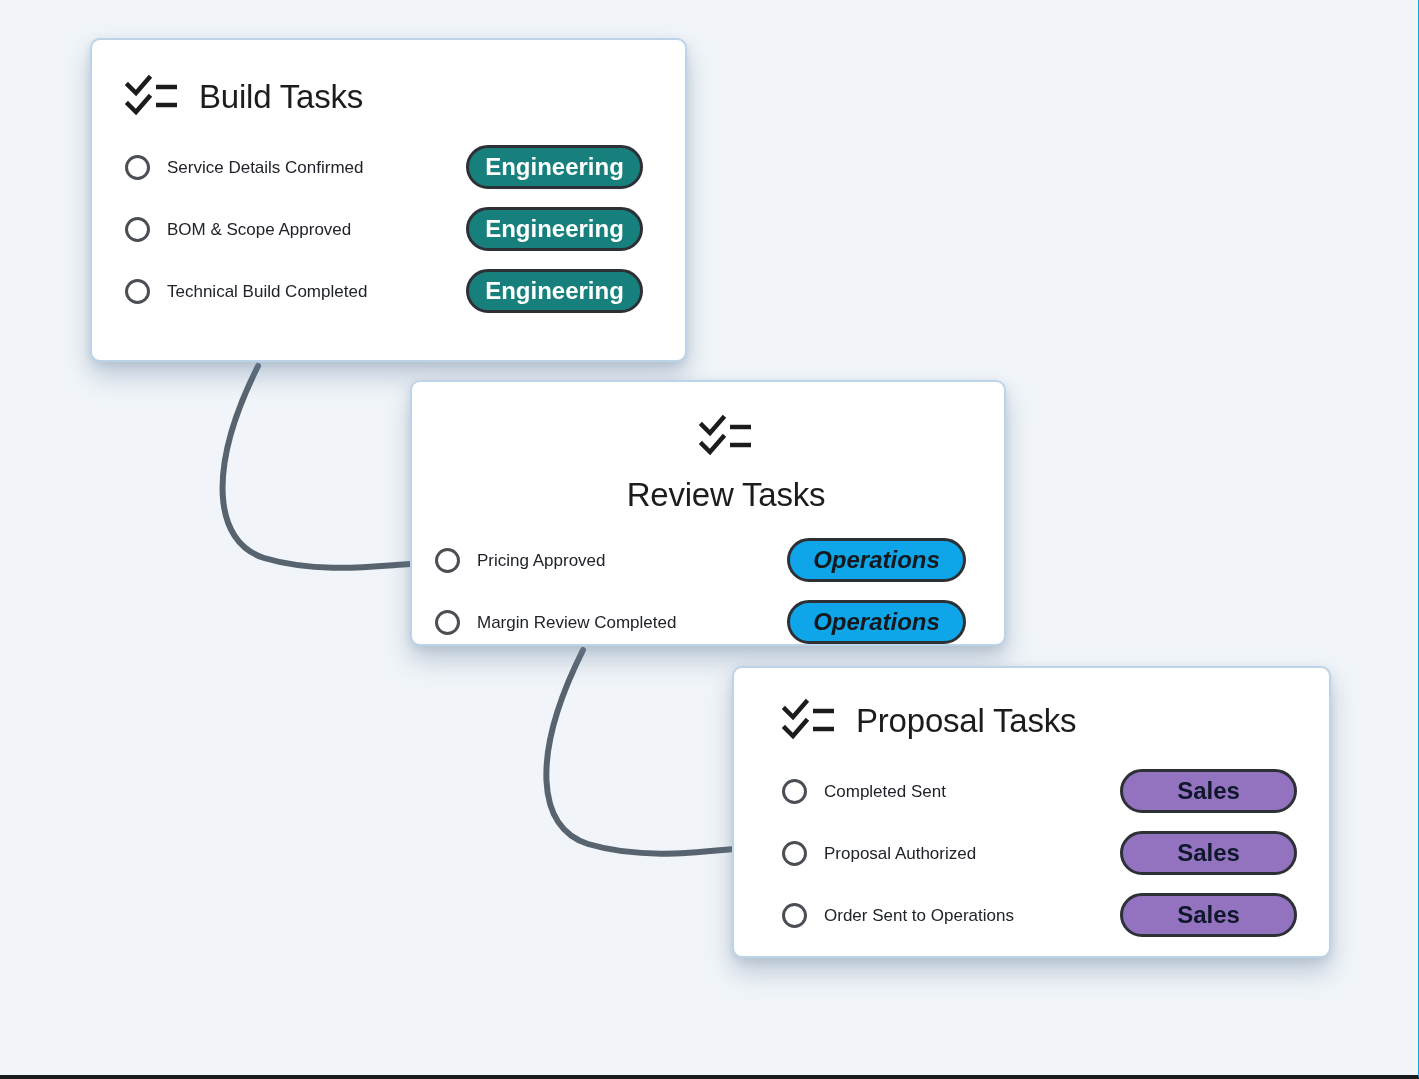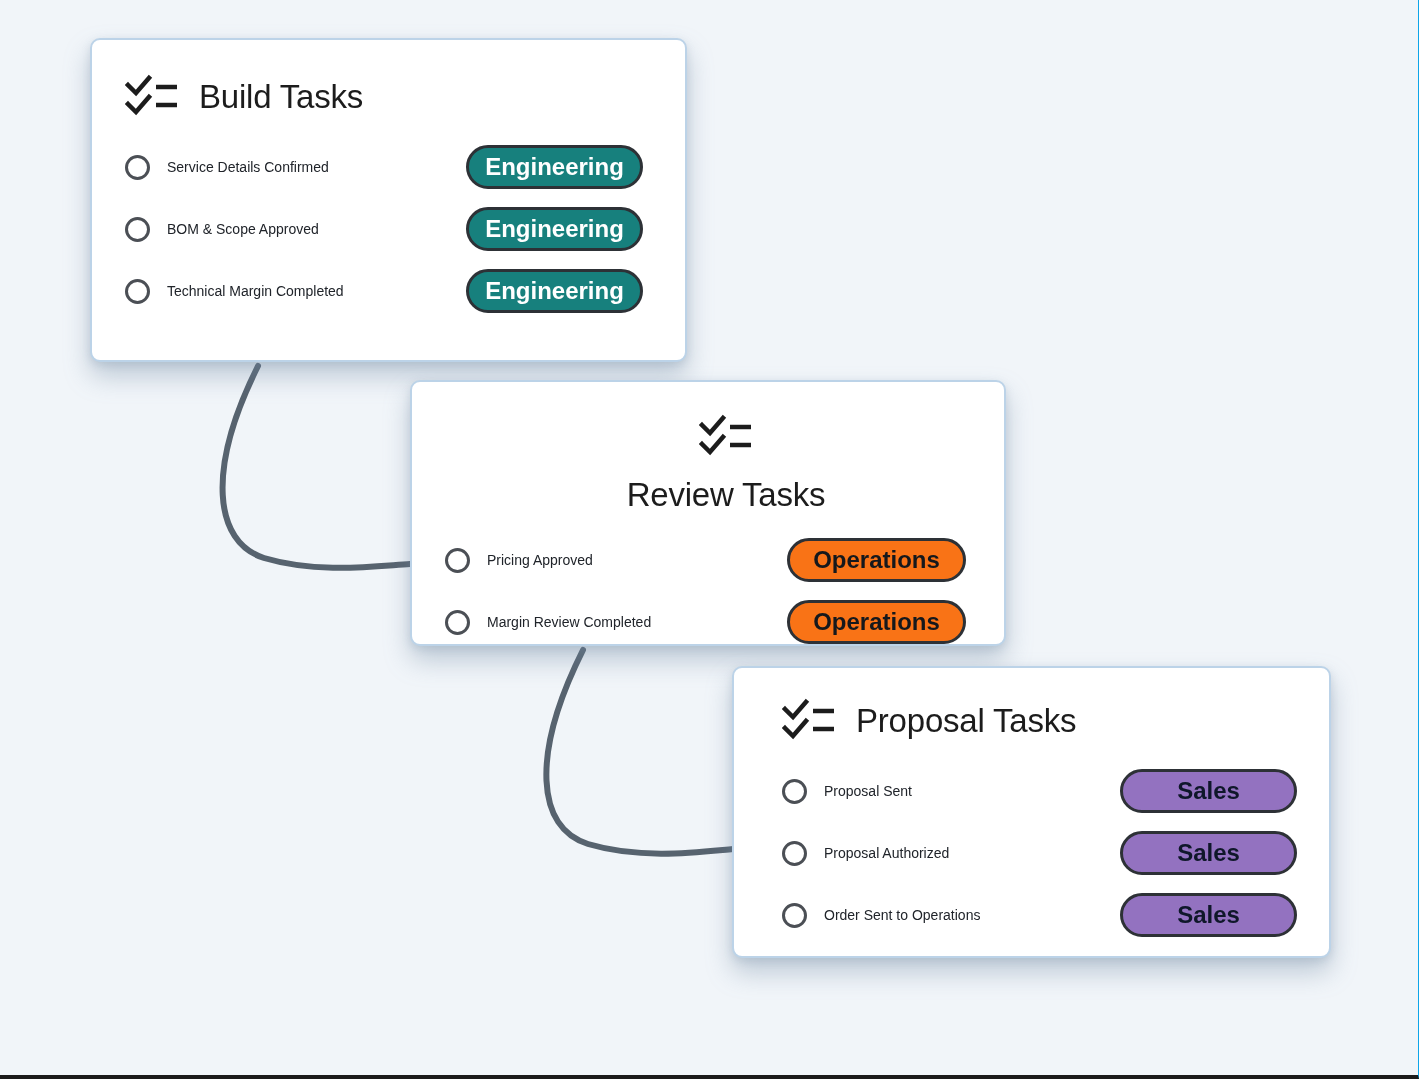--- a/index.html
+++ b/index.html
@@ -62,39 +62,39 @@
     font-size: 33px;
     font-weight: 400;
     color: #1c1c1c;
     letter-spacing: -0.2px;
     white-space: nowrap;
     line-height: 1;
   }
 
   .task-rows { padding-top: 18px; }
   #card-build    .task-rows { padding-left: 33px; }
-  #card-review   .task-rows { padding-left: 33px; }
+  #card-review   .task-rows { padding-left: 23px; }
   #card-proposal .task-rows { padding-left: 48px; }
 
   .task-row {
     display: flex;
     align-items: center;
     height: 62px;
   }
   .radio-circle {
     flex: 0 0 auto;
     width: 25px;
     height: 25px;
     border: 3px solid #4b4f55;
     border-radius: 50%;
     background: transparent;
     box-sizing: border-box;
   }
   .task-label {
-    font-size: 14px;
+    font-size: 17px;
     color: #20242a;
     white-space: nowrap;
     margin-left: 17px;
     line-height: 1;
   }
   .badge {
     flex: 0 0 auto;
     border: 3px solid #2d3136;
     border-radius: 24px;
     font-size: 24px;
@@ -105,21 +105,21 @@
     white-space: nowrap;
     display: flex;
     align-items: center;
     justify-content: center;
   }
   #card-build    .badge { width: 177px; height: 44px; margin-left: auto; margin-right: 42px; }
   #card-review   .badge { width: 179px; height: 44px; margin-left: auto; margin-right: 38px; }
   #card-proposal .badge { width: 177px; height: 44px; margin-left: auto; margin-right: 32px; }
 
   .badge-engineering { background: #17807d; color: #ffffff; }
-  .badge-operations  { background: #f97316; color: #15181c; }
+  .badge-operations  { background: #0ea5e9; color: #15181c; font-style: italic; }
   .badge-sales       { background: #9372c0; color: #0f172a; }
 </style>
 </head>
 <body>
 
 <div id="canvas">
 
   <svg id="connectors" viewBox="0 0 1419 1079" xmlns="http://www.w3.org/2000/svg">
     <path d="M 258 366 C 206 470 214 542 264 558 C 318 574 376 566 410 564" fill="none" stroke="#57636f" stroke-width="6" stroke-linecap="round"></path>
     <path d="M 583 650 C 530 756 537 828 588 844 C 642 860 700 852 733 849" fill="none" stroke="#57636f" stroke-width="6" stroke-linecap="round"></path>
@@ -141,21 +141,21 @@
         <span class="task-label">Service Details Confirmed</span>
         <span class="badge badge-engineering">Engineering</span>
       </div>
       <div class="task-row">
         <span class="radio-circle"></span>
         <span class="task-label">BOM &amp; Scope Approved</span>
         <span class="badge badge-engineering">Engineering</span>
       </div>
       <div class="task-row">
         <span class="radio-circle"></span>
-        <span class="task-label">Technical Margin Completed</span>
+        <span class="task-label">Technical Build Completed</span>
         <span class="badge badge-engineering">Engineering</span>
       </div>
     </div>
   </div>
 
   <div class="card" id="card-review">
     <div class="card-header">
       <svg class="list-icon" width="54" height="44" viewBox="0 0 54 44">
         <polyline points="3,11 11,19 24,4" fill="none" stroke="#1c1c1c" stroke-width="4.5" stroke-linecap="square" stroke-linejoin="miter"></polyline>
         <polyline points="3,30 11,38 24,23" fill="none" stroke="#1c1c1c" stroke-width="4.5" stroke-linecap="square" stroke-linejoin="miter"></polyline>
@@ -184,21 +184,21 @@
         <polyline points="3,11 11,19 24,4" fill="none" stroke="#1c1c1c" stroke-width="4.5" stroke-linecap="square" stroke-linejoin="miter"></polyline>
         <polyline points="3,30 11,38 24,23" fill="none" stroke="#1c1c1c" stroke-width="4.5" stroke-linecap="square" stroke-linejoin="miter"></polyline>
         <line x1="31" y1="13" x2="52" y2="13" stroke="#1c1c1c" stroke-width="4.5" stroke-linecap="butt"></line>
         <line x1="31" y1="31" x2="52" y2="31" stroke="#1c1c1c" stroke-width="4.5" stroke-linecap="butt"></line>
       </svg>
       <div class="card-title">Proposal Tasks</div>
     </div>
     <div class="task-rows">
       <div class="task-row">
         <span class="radio-circle"></span>
-        <span class="task-label">Proposal Sent</span>
+        <span class="task-label">Completed Sent</span>
         <span class="badge badge-sales">Sales</span>
       </div>
       <div class="task-row">
         <span class="radio-circle"></span>
         <span class="task-label">Proposal Authorized</span>
         <span class="badge badge-sales">Sales</span>
       </div>
       <div class="task-row">
         <span class="radio-circle"></span>
         <span class="task-label">Order Sent to Operations</span>

